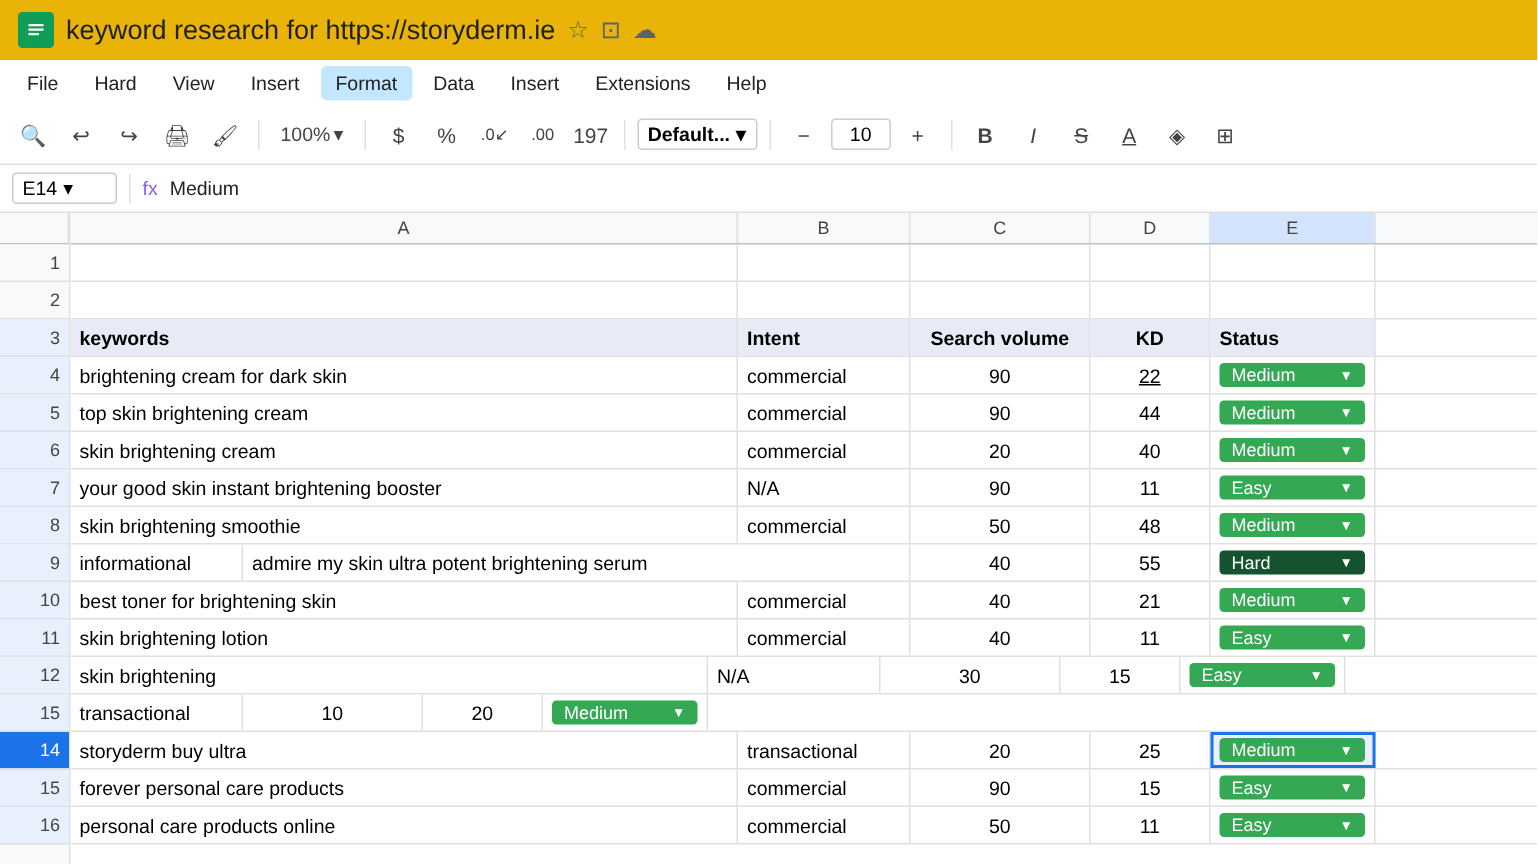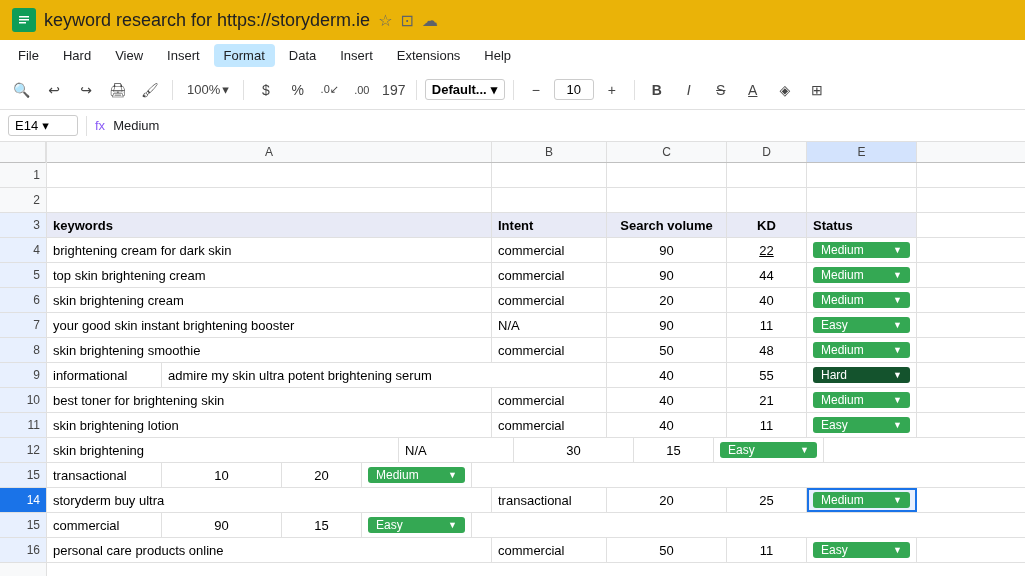--- a/index.html
+++ b/index.html
@@ -430,21 +430,21 @@
           <div class="cell col-c num" style="width: 120px;">40</div>
           <div class="cell col-d num" style="width: 80px;">11</div>
           <div class="cell col-e" style="width: 110px;">
             <div class="badge easy">
               <span>Easy</span>
               <span class="chevron">▼</span>
             </div>
           </div>
         </div>
         <div class="data-row">
-          <div class="cell col-a" style="width: 352px;">skin brightening</div>
+          <div class="cell col-a" style="width: 425px;">skin brightening</div>
           <div class="cell col-b" style="width: 115px;">N/A</div>
           <div class="cell col-c num" style="width: 120px;">30</div>
           <div class="cell col-d num" style="width: 80px;">15</div>
           <div class="cell col-e" style="width: 110px;">
             <div class="badge easy">
               <span>Easy</span>
               <span class="chevron">▼</span>
             </div>
           </div>
         </div>
@@ -465,20 +465,21 @@
           <div class="cell col-c num" style="width: 120px;">20</div>
           <div class="cell col-d num" style="width: 80px;">25</div>
           <div class="cell col-e selected-cell" style="width: 110px;">
             <div class="badge medium">
               <span>Medium</span>
               <span class="chevron">▼</span>
             </div>
           </div>
         </div>
         <div class="data-row">
+          <div class="cell col-a" style="width: 445px;">forever personal care products</div>
           <div class="cell col-b" style="width: 115px;">commercial</div>
           <div class="cell col-c num" style="width: 120px;">90</div>
           <div class="cell col-d num" style="width: 80px;">15</div>
           <div class="cell col-e" style="width: 110px;">
             <div class="badge easy">
               <span>Easy</span>
               <span class="chevron">▼</span>
             </div>
           </div>
         </div>

